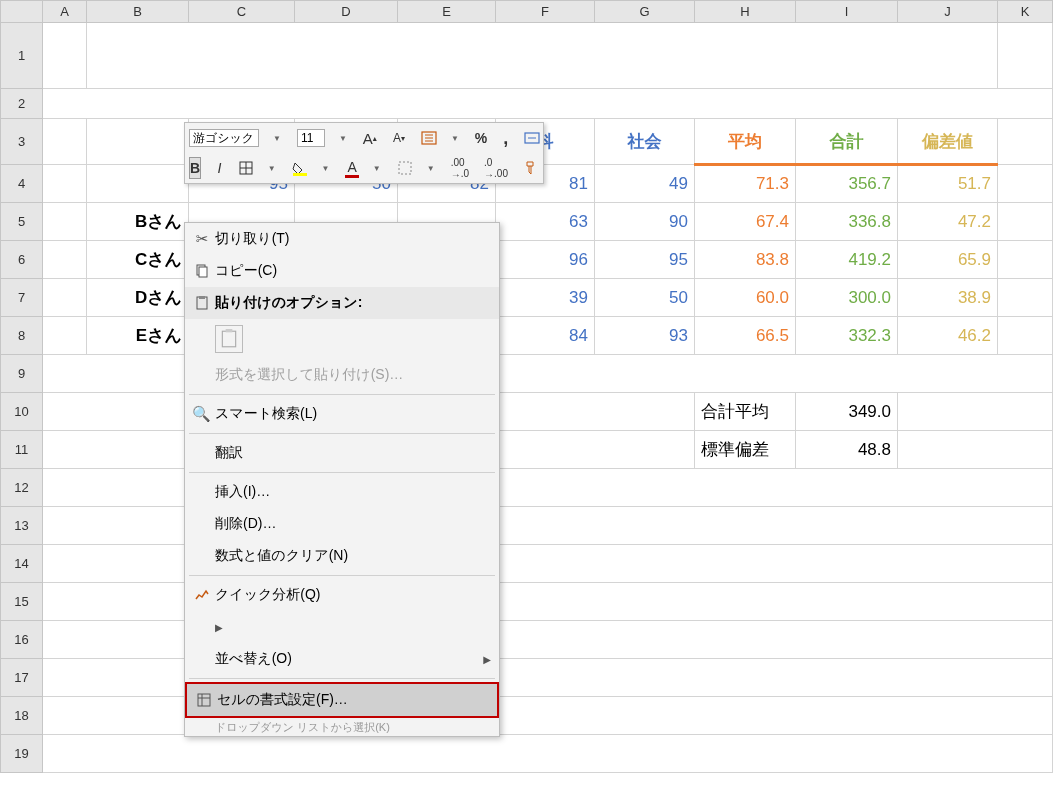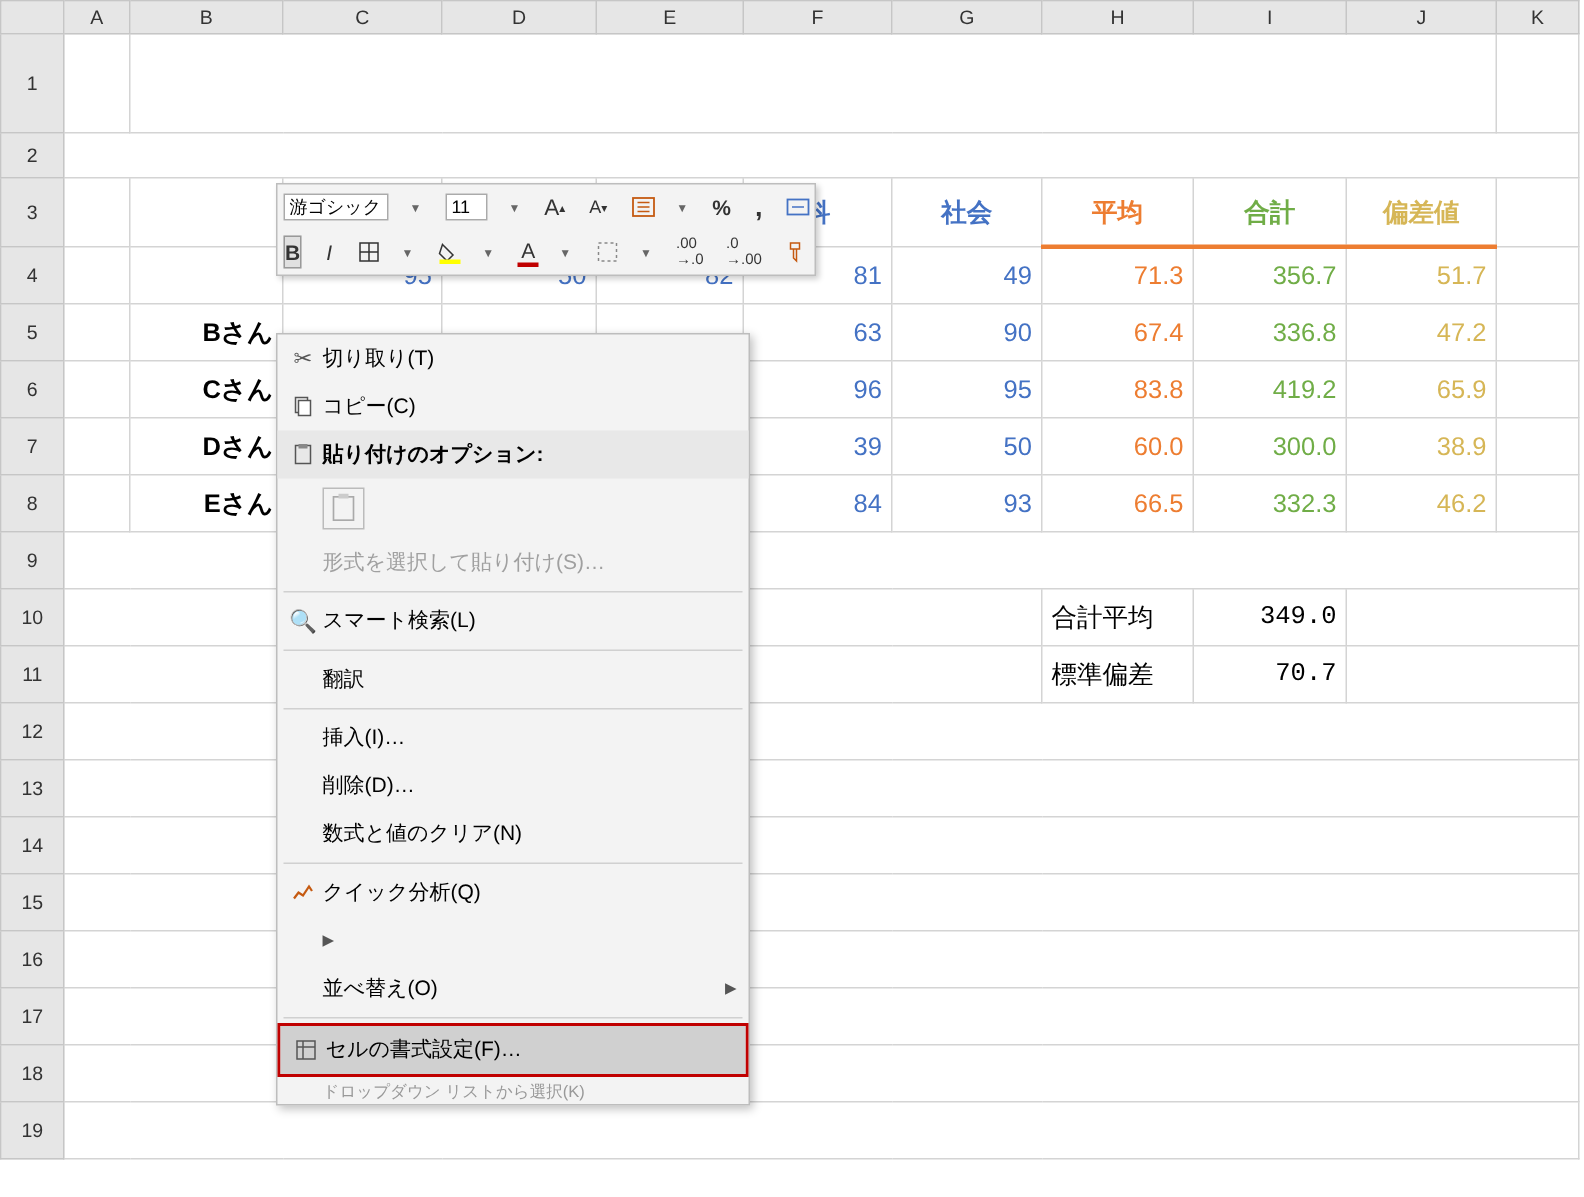--- a/index.html
+++ b/index.html
@@ -24,21 +24,21 @@
 .name-cell { font-weight: bold; text-align: right; font-size: 17px; }
 .sel-cell { background: #4472c4; color: #fff; border: 2px solid #217346; }
 .num-blue { color: #4472c4; text-align: right; font-size: 17px; }
 .num-org { color: #ed7d31; text-align: right; font-size: 17px; }
 .num-grn { color: #70ad47; text-align: right; font-size: 17px; }
 .num-yel { color: #d6b656; text-align: right; font-size: 17px; }
 
 .border-top-thick { border-top: 3px solid #ed7d31 !important; }
 .stats-top { border-top: 1.5px solid #333 !important; }
 .stats-lbl { text-align: left; font-size: 17px; }
-.stats-val { text-align: right; font-size: 17px; font-family: Liberation Mono, monospace; }
+.stats-val { text-align: right; font-size: 17px; }
 
 
 .mini-toolbar { position: absolute; left: 184px; top: 122px; background: #f3f3f3; border: 1px solid #bdbdbd; box-shadow: 2px 2px 4px rgba(0,0,0,0.2); padding: 0; display: flex; flex-direction: column; width: 360px; }
 .mt-row { display: flex; align-items: center; height: 30px; padding: 0 4px; gap: 16px; }
 .mt-input { font-size: 12px; border: 1px solid #aaa; background: #fff; padding: 1px 3px; }
 .mt-font { width: 70px; }
 .mt-size { width: 28px; }
 .mt-btn { width: 22px; height: 22px; display: flex; align-items: center; justify-content: center; cursor: pointer; font-size: 14px; color: #333; }
 .mt-btn.bold { font-weight: bold; border: 1px solid #999; background: #e0e0e0; }
 .mt-drop { font-size: 8px; color: #666; margin-left: -2px; }
@@ -184,21 +184,21 @@
           <td class="rowhdr">10</td>
     <td class="cell" colspan="7"></td>
     <td class="cell stats-lbl stats-top">合計平均</td>
     <td class="cell stats-val stats-top">349.0</td>
     <td class="cell" colspan="2"></td>
   </tr>
   <tr class="data-row">
           <td class="rowhdr">11</td>
     <td class="cell" colspan="7"></td>
     <td class="cell stats-lbl">標準偏差</td>
-    <td class="cell stats-val">70.7</td>
+    <td class="cell stats-val">48.8</td>
     <td class="cell" colspan="2"></td>
   </tr>
   <tr class="data-row">
           <td class="rowhdr">12</td>
           <td class="cell" colspan="11"></td>
         </tr>
   <tr class="data-row">
           <td class="rowhdr">13</td>
           <td class="cell" colspan="11"></td>
         </tr>

